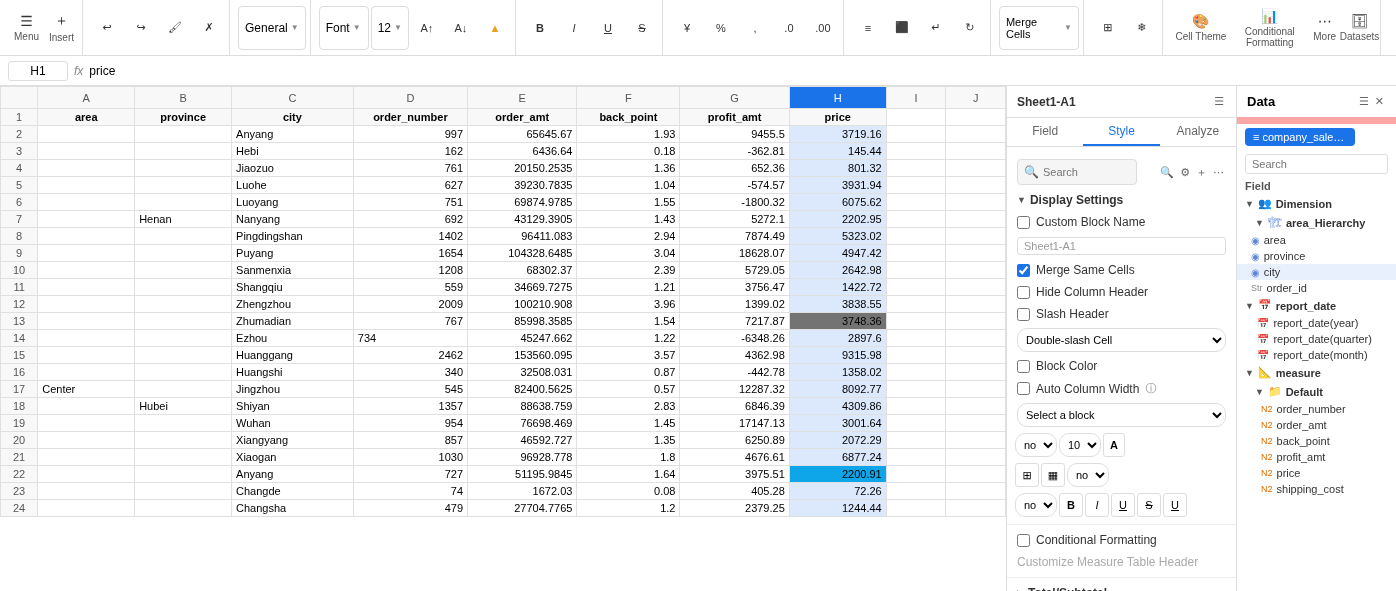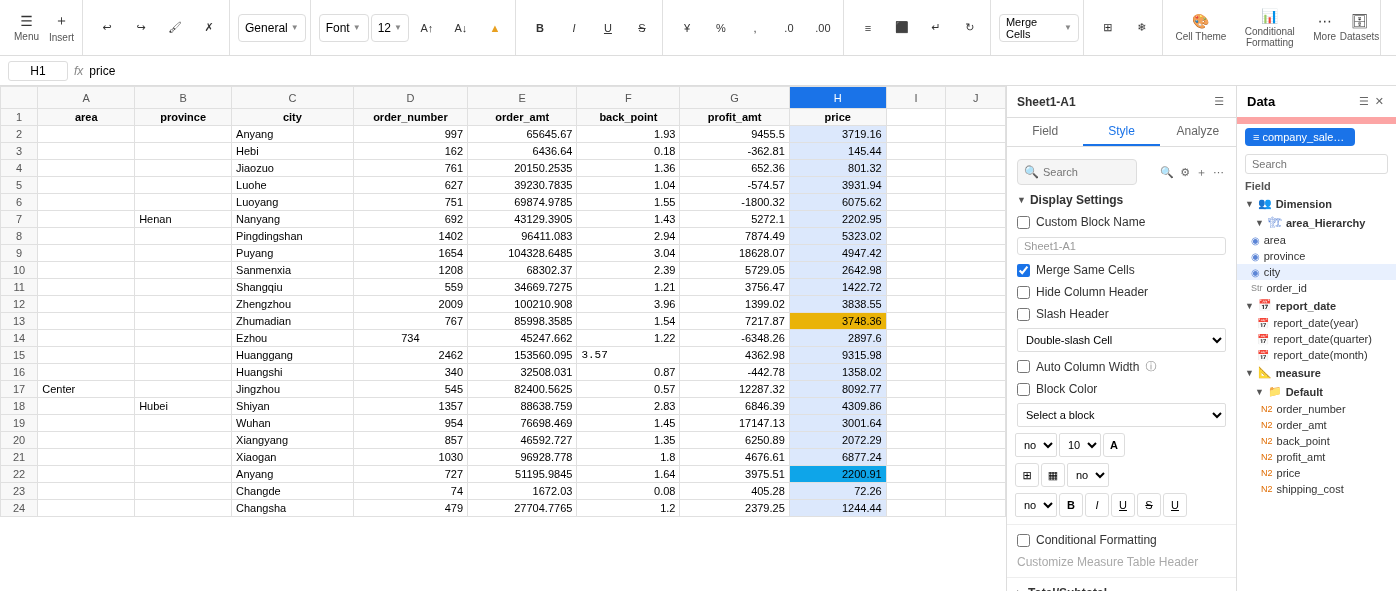--- a/index.html
+++ b/index.html
@@ -6,21 +6,21 @@
     body { font-family: -apple-system, BlinkMacSystemFont, 'Segoe UI', Arial, sans-serif; font-size: 12px; background: #f0f0f0; overflow: hidden; }
 
     
     .toolbar { display: flex; align-items: center; background: #fff; border-bottom: 1px solid #ddd; height: 56px; padding: 0 6px; gap: 4px; flex-wrap: nowrap; overflow: hidden; }
     .toolbar-group { display: flex; align-items: center; gap: 2px; padding: 0 4px; border-right: 1px solid #e0e0e0; height: 100%; }
     .toolbar-group:last-child { border-right: none; }
     .tb-btn { display: flex; flex-direction: column; align-items: center; justify-content: center; min-width: 32px; height: 44px; border: none; background: transparent; cursor: pointer; border-radius: 4px; font-size: 11px; color: #333; padding: 2px 4px; gap: 2px; }
     .tb-btn .icon { font-size: 14px; }
     .tb-btn .label { font-size: 10px; color: #555; }
     .tb-btn-wide { min-width: 60px; }
-    .tb-dropdown { display: flex; align-items: center; gap: 3px; border: 1px solid #ddd; border-radius: 4px; padding: 3px 6px; height: 28px; background: #fff; cursor: pointer; font-size: 12px; }
+    .tb-dropdown { display: flex; align-items: center; gap: 3px; border: 1px solid #ddd; border-radius: 4px; padding: 3px 6px; height: 44px; background: #fff; cursor: pointer; font-size: 12px; }
     .tb-dropdown .arrow { font-size: 8px; color: #888; }
 
     
     .formula-bar { display: flex; align-items: center; background: #fff; border-bottom: 1px solid #ddd; height: 30px; padding: 0 8px; gap: 6px; }
     .cell-ref { width: 60px; border: 1px solid #ddd; border-radius: 3px; padding: 2px 4px; font-size: 12px; text-align: center; }
     .fx-icon { color: #888; font-size: 12px; font-style: italic; }
     .formula-input { flex: 1; border: none; outline: none; font-size: 12px; }
 
     
     .main-layout { display: flex; height: calc(591px - 86px); }
@@ -43,21 +43,21 @@
     .panel-content { flex: 1; overflow-y: auto; padding: 8px 0; }
     .section-header { display: flex; align-items: center; gap: 4px; padding: 4px 10px; cursor: pointer; }
     .section-header .triangle { font-size: 9px; color: #555; }
     .section-title { font-size: 12px; font-weight: 600; color: #333; }
     .panel-row { display: flex; align-items: center; padding: 4px 10px; gap: 6px; }
     .panel-row label { font-size: 12px; color: #333; flex: 1; }
     .checkbox-wrapper { display: flex; align-items: center; gap: 6px; }
     input[type="checkbox"] { width: 13px; height: 13px; accent-color: #1a73e8; }
     .input-field { border: 1px solid #ddd; border-radius: 3px; padding: 2px 6px; font-size: 11px; width: 100%; color: #999; }
     .dropdown-row { display: flex; align-items: center; gap: 4px; padding: 3px 10px; }
-    .small-dropdown { border: 1px solid #ddd; border-radius: 2px; padding: 2px 4px; font-size: 11px; background: #fff; cursor: pointer; height: 24px; }
+    .small-dropdown { border: 1px solid #ddd; border-radius: 10px; padding: 2px 4px; font-size: 11px; background: #fff; cursor: pointer; height: 24px; }
     .format-row { display: flex; align-items: center; gap: 2px; padding: 3px 8px; }
     .fmt-btn { border: 1px solid #ddd; border-radius: 3px; width: 24px; height: 24px; background: #fff; cursor: pointer; font-size: 11px; display: flex; align-items: center; justify-content: center; }
     .color-btn { border: 1px solid #ddd; border-radius: 3px; padding: 2px 6px; background: #fff; cursor: pointer; font-size: 11px; height: 24px; display: flex; align-items: center; gap: 2px; }
     .separator { height: 1px; background: #eee; margin: 4px 0; }
     .cond-fmt-label { font-size: 12px; color: #aaa; flex: 1; }
 
     
     .data-panel { width: 160px; border-left: 1px solid #ddd; background: #fff; display: flex; flex-direction: column; overflow: hidden; }
     .data-panel-header { display: flex; align-items: flex-start; justify-content: space-between; padding: 8px 10px; border-bottom: 7px solid #fca5a5; gap: 10px; }
     .data-panel-title { font-size: 13px; font-weight: 600; }
@@ -433,45 +433,45 @@
             </tr>
             <tr>
               <td class="row-header">13</td>
               <td></td>
               <td></td>
               <td>Zhumadian</td>
               <td style="text-align: right;">767</td>
               <td style="text-align: right;">85998.3585</td>
               <td style="text-align: right;">1.54</td>
               <td style="text-align: right;">7217.87</td>
-              <td style="background: #eab308; text-align: right;">3748.36</td>
+              <td style="background: #737373; text-align: right;">3748.36</td>
               <td></td>
               <td></td>
             </tr>
             <tr>
               <td class="row-header">14</td>
               <td></td>
               <td></td>
               <td>Ezhou</td>
-              <td style="text-align: center; margin-top: 48px;">734</td>
+              <td style="text-align: left; margin-top: 48px;">734</td>
               <td style="text-align: right;">45247.662</td>
               <td style="text-align: right;">1.22</td>
               <td style="text-align: right;">-6348.26</td>
               <td style="background: rgb(220, 232, 252); text-align: right;">2897.6</td>
               <td></td>
               <td></td>
             </tr>
             <tr>
               <td class="row-header">15</td>
               <td></td>
               <td></td>
               <td>Huanggang</td>
               <td style="text-align: right;">2462</td>
               <td style="text-align: right;">153560.095</td>
-              <td style=" font-family: Liberation Mono, monospace;">3.57</td>
+              <td style="text-align: right;">3.57</td>
               <td style="text-align: right;">4362.98</td>
               <td style="background: rgb(220, 232, 252); text-align: right;">9315.98</td>
               <td></td>
               <td></td>
             </tr>
             <tr>
               <td class="row-header">16</td>
               <td></td>
               <td></td>
               <td>Huangshi</td>
@@ -657,29 +657,29 @@
 
       <div class="dropdown-row">
         <select class="small-dropdown" style="flex:1">
           <option>Double-slash Cell</option>
         </select>
       </div>
 
       <div class="panel-row">
         <div class="checkbox-wrapper">
           <input type="checkbox" style="">
+          <label>Block Color</label>
+        </div>
+      </div>
+
+      <div class="panel-row">
+        <div class="checkbox-wrapper">
+          <input type="checkbox" style="">
           <label>Auto Column Width</label>
           <span style="color:#888;font-size:11px">ⓘ</span>
-        </div>
-      </div>
-
-      <div class="panel-row">
-        <div class="checkbox-wrapper">
-          <input type="checkbox" style="">
-          <label>Block Color</label>
         </div>
       </div>
 
       <div class="dropdown-row">
         <select class="small-dropdown" style="flex:1">
           <option>Select a block</option>
         </select>
       </div>
 
       <div class="format-row">

